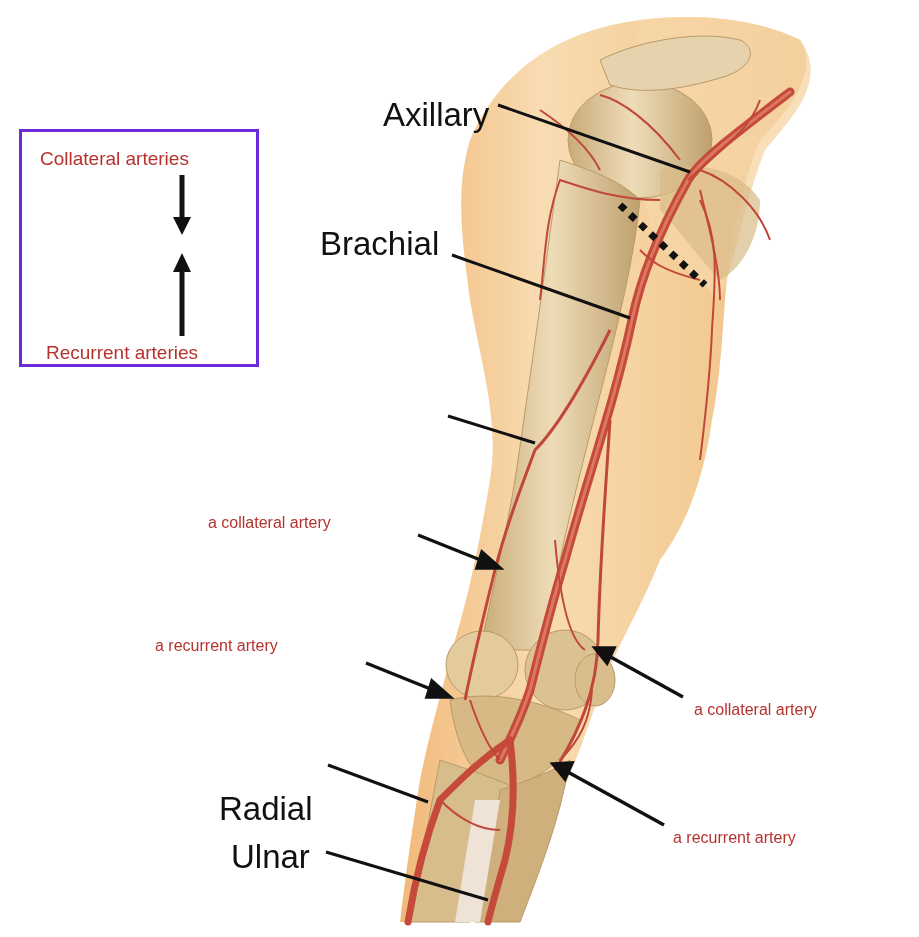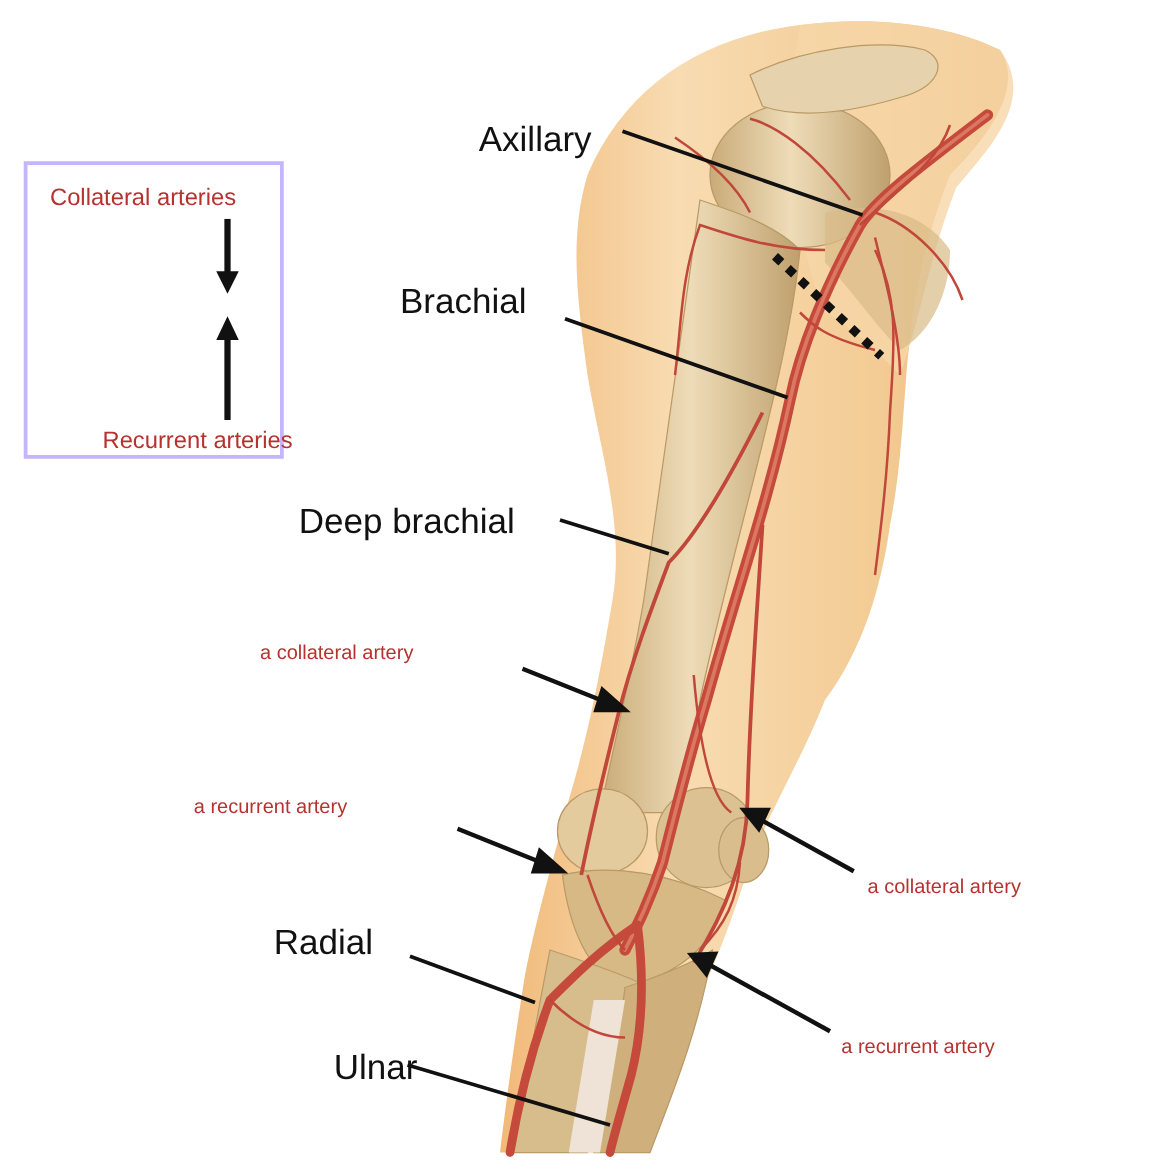--- a/index.html
+++ b/index.html
@@ -1,21 +1,21 @@
 <!DOCTYPE html>
 <html><head>
 <meta charset="utf-8">
 <style>
   html, body { margin:0; padding:0; background:#ffffff; }
   body { width:919px; height:937px; position:relative; overflow:hidden; font-family:"Liberation Sans", sans-serif; }
   #stage { position:absolute; left:0; top:0; width:919px; height:937px; }
   .lbl { position:absolute; white-space:nowrap; line-height:1; }
-  .lbl-black { color:#111111; font-size:28px; }
+  .lbl-black { color:#111111; font-size:33px; }
   .lbl-red { color:#b5322f; font-size:16px; }
-  .legend-box { position:absolute; left:19px; top:129px; width:208px; height:238px; border:3px solid #c4b5fd; box-sizing:border-box; background:#fff; }
+  .legend-box { position:absolute; left:19px; top:129px; width:240px; height:238px; border:3px solid #6d28d9; box-sizing:border-box; background:#fff; }
   .legend-title { position:absolute; color:#b5322f; font-size:19px; white-space:nowrap; }
 </style>
 </head>
 <body>
 
 <div id="stage">
   <svg width="919" height="937" viewBox="0 0 919 937" xmlns="http://www.w3.org/2000/svg">
     <defs>
       <linearGradient id="skinG" x1="0" y1="0" x2="1" y2="0">
         <stop offset="0" stop-color="#f1b979"></stop>
@@ -107,26 +107,25 @@
   <div class="legend-box">
     <span class="legend-title" style="left:18px; top:16px;">Collateral arteries</span>
     <svg style="position:absolute; left:150px; top:43px;" width="20" height="62">
       <line x1="10" y1="0" x2="10" y2="45" stroke="#111" stroke-width="5"></line>
       <polygon points="1,42 19,42 10,60" fill="#111"></polygon>
     </svg>
     <svg style="position:absolute; left:150px; top:120px;" width="20" height="84">
       <line x1="10" y1="16" x2="10" y2="84" stroke="#111" stroke-width="5"></line>
       <polygon points="1,20 19,20 10,1" fill="#111"></polygon>
     </svg>
-    <span class="legend-title" style="left:24px; top:210px;margin-left:36px;">Recurrent arteries</span>
+    <span class="legend-title" style="left:24px; top:210px;">Recurrent arteries</span>
   </div>
 
   
   <span class="lbl lbl-black" style="left:383px; top:98px;">Axillary</span>
   <span class="lbl lbl-black" style="left:320px; top:227px;">Brachial</span>
-  <span class="lbl lbl-black" style="left:239px; top:403px;">Deep brachial</span>
   <span class="lbl lbl-red" style="left:208px; top:515px;">a collateral artery</span>
   <span class="lbl lbl-red" style="left:155px; top:638px;">a recurrent artery</span>
   <span class="lbl lbl-red" style="left:694px; top:702px;">a collateral artery</span>
   <span class="lbl lbl-red" style="left:673px; top:830px;">a recurrent artery</span>
-  <span class="lbl lbl-black" style="left:219px; top:740px;">Radial</span>
-  <span class="lbl lbl-black" style="left:231px; top:840px;margin-left:36px;">Ulnar</span>
+  <span class="lbl lbl-black" style="left:219px; top:792px;">Radial</span>
+  <span class="lbl lbl-black" style="left:231px; top:840px;">Ulnar</span>
 </div>
 
 </body></html>

